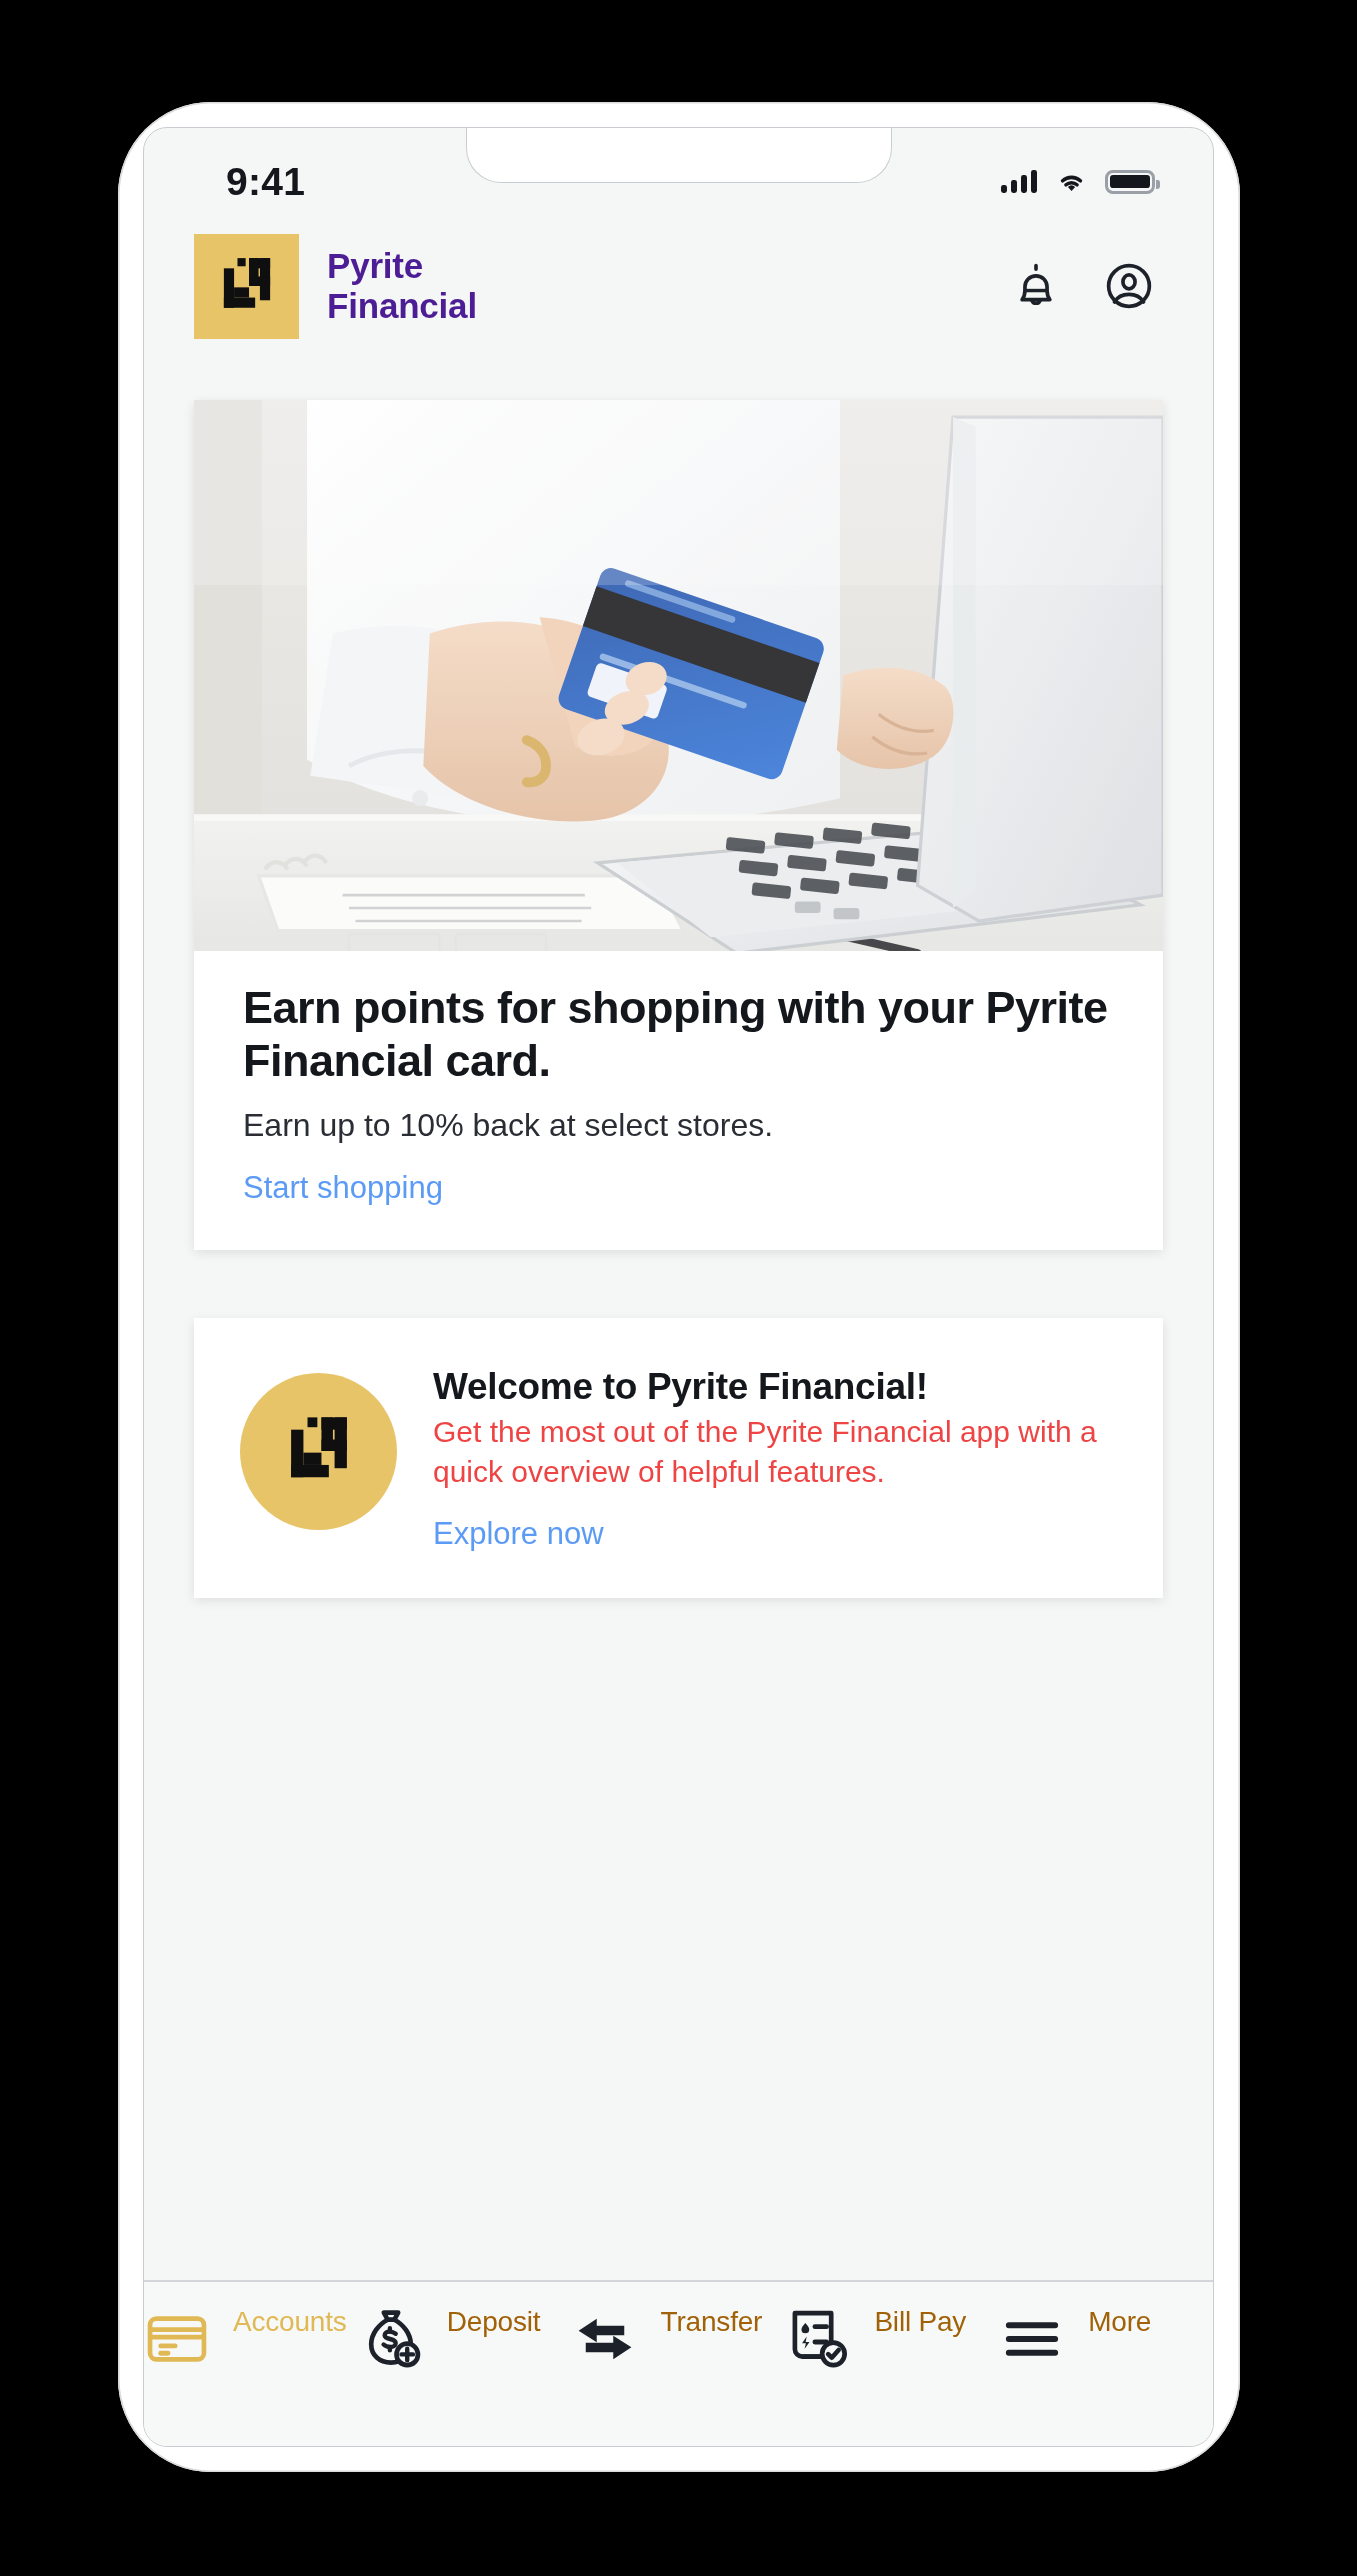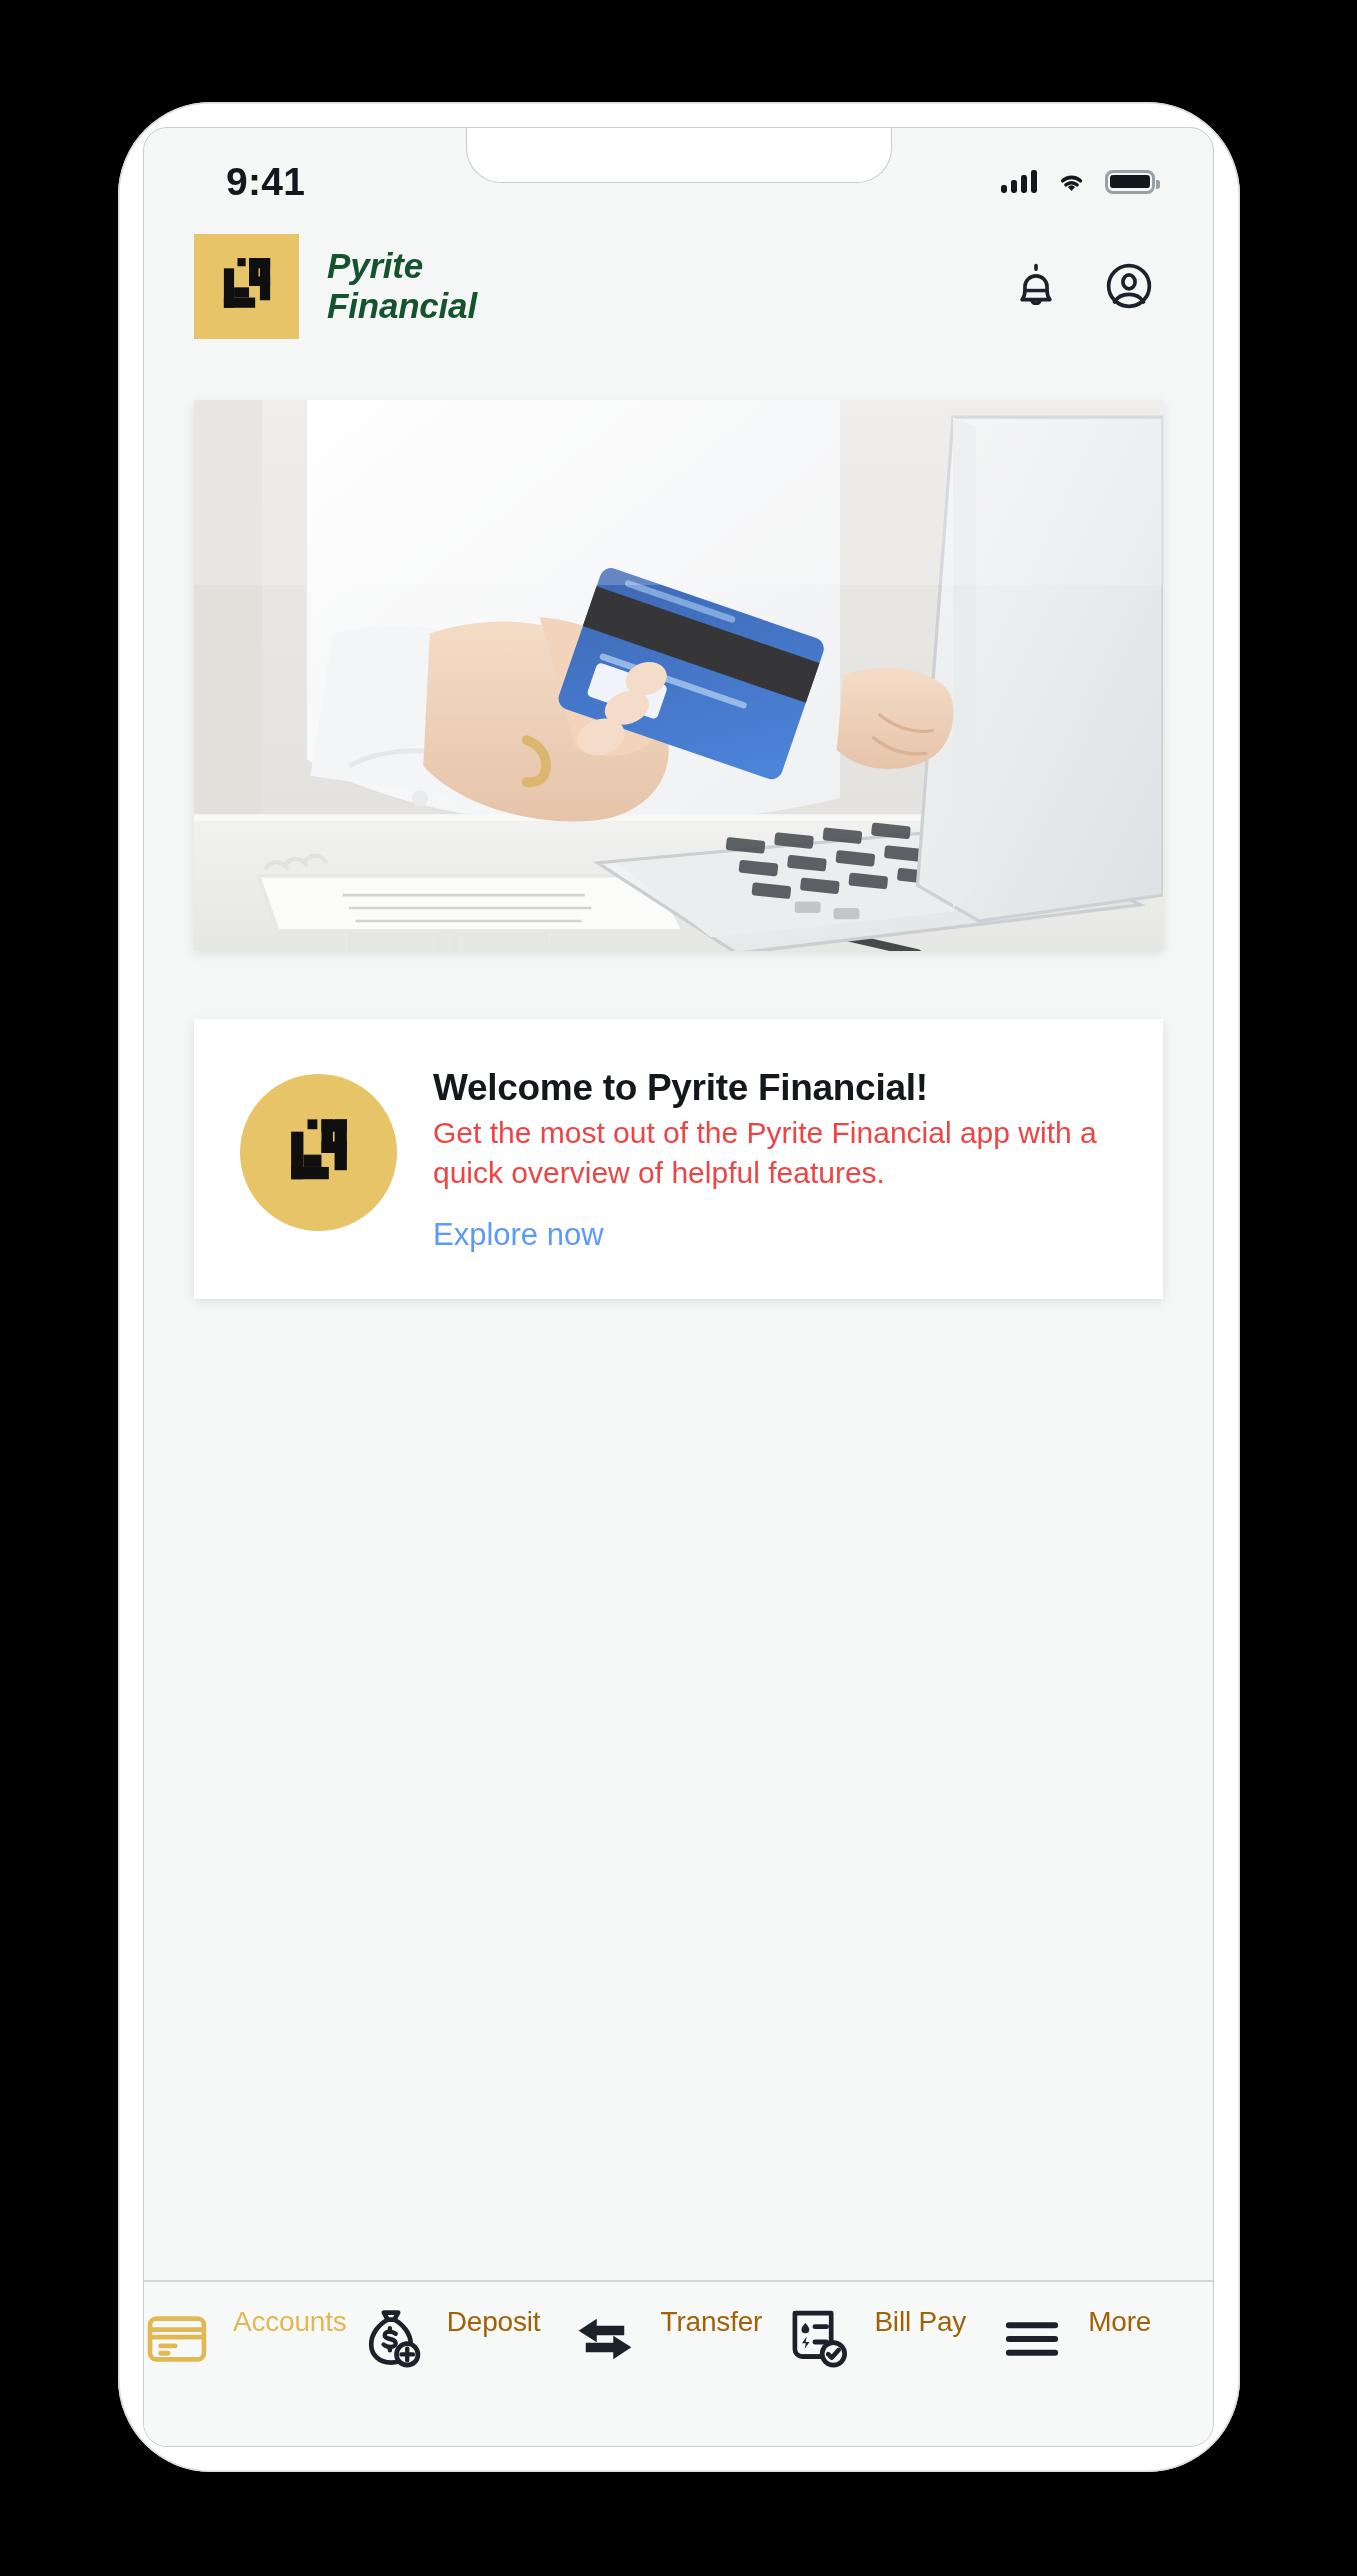--- a/index.html
+++ b/index.html
@@ -127,24 +127,23 @@
   #logo-tile {
     width: 105px; height: 105px;
     background: #e8c469;
     display:flex; align-items:center; justify-content:center;
     flex: 0 0 auto;
   }
   #brand-name {
     font-size: 35px;
     font-weight: 700;
     line-height: 1.14;
-    color: #14532d;
+    color: #4c1d95;
     white-space: pre-line;
     letter-spacing: -0.2px;
-    font-style: italic;
   }
   #header-actions {
     margin-left:auto;
     display:flex; align-items:center; gap: 41px;
   }
   .hicon { width: 52px; height: 52px; cursor:pointer; }
 
   
   #content {
     position: absolute;
@@ -425,20 +424,25 @@
             <g fill="#f3d7bf">
               <ellipse cx="252" cy="214" rx="15" ry="11" transform="rotate(-18 252 214)"></ellipse>
               <ellipse cx="268" cy="196" rx="14" ry="10" transform="rotate(-18 268 196)"></ellipse>
               <ellipse cx="280" cy="178" rx="13" ry="10" transform="rotate(-18 280 178)"></ellipse>
             </g>
 
             <rect width="600" height="352" fill="#ffffff" opacity=".14"></rect>
             <rect width="600" height="120" fill="#ffffff" opacity=".20"></rect>
           </svg>
         </div>
+        <div class="card-body">
+          <div id="promo-title">Earn points for shopping with your Pyrite Financial card.</div>
+          <div id="promo-sub">Earn up to 10% back at select stores.</div>
+          <span class="link">Start shopping</span>
+        </div>
       </div>
 
       <div class="card" id="welcome-card">
         <div id="welcome-badge">
           <svg viewBox="0 0 100 100" width="82" height="82" aria-hidden="true">
             <g fill="#0f0f10">
               <rect x="16" y="24" width="15" height="58"></rect>
               <rect x="16" y="67" width="46" height="15"></rect>
               <rect x="31" y="52" width="22" height="15"></rect>
               <rect x="36" y="9" width="12" height="12"></rect>

